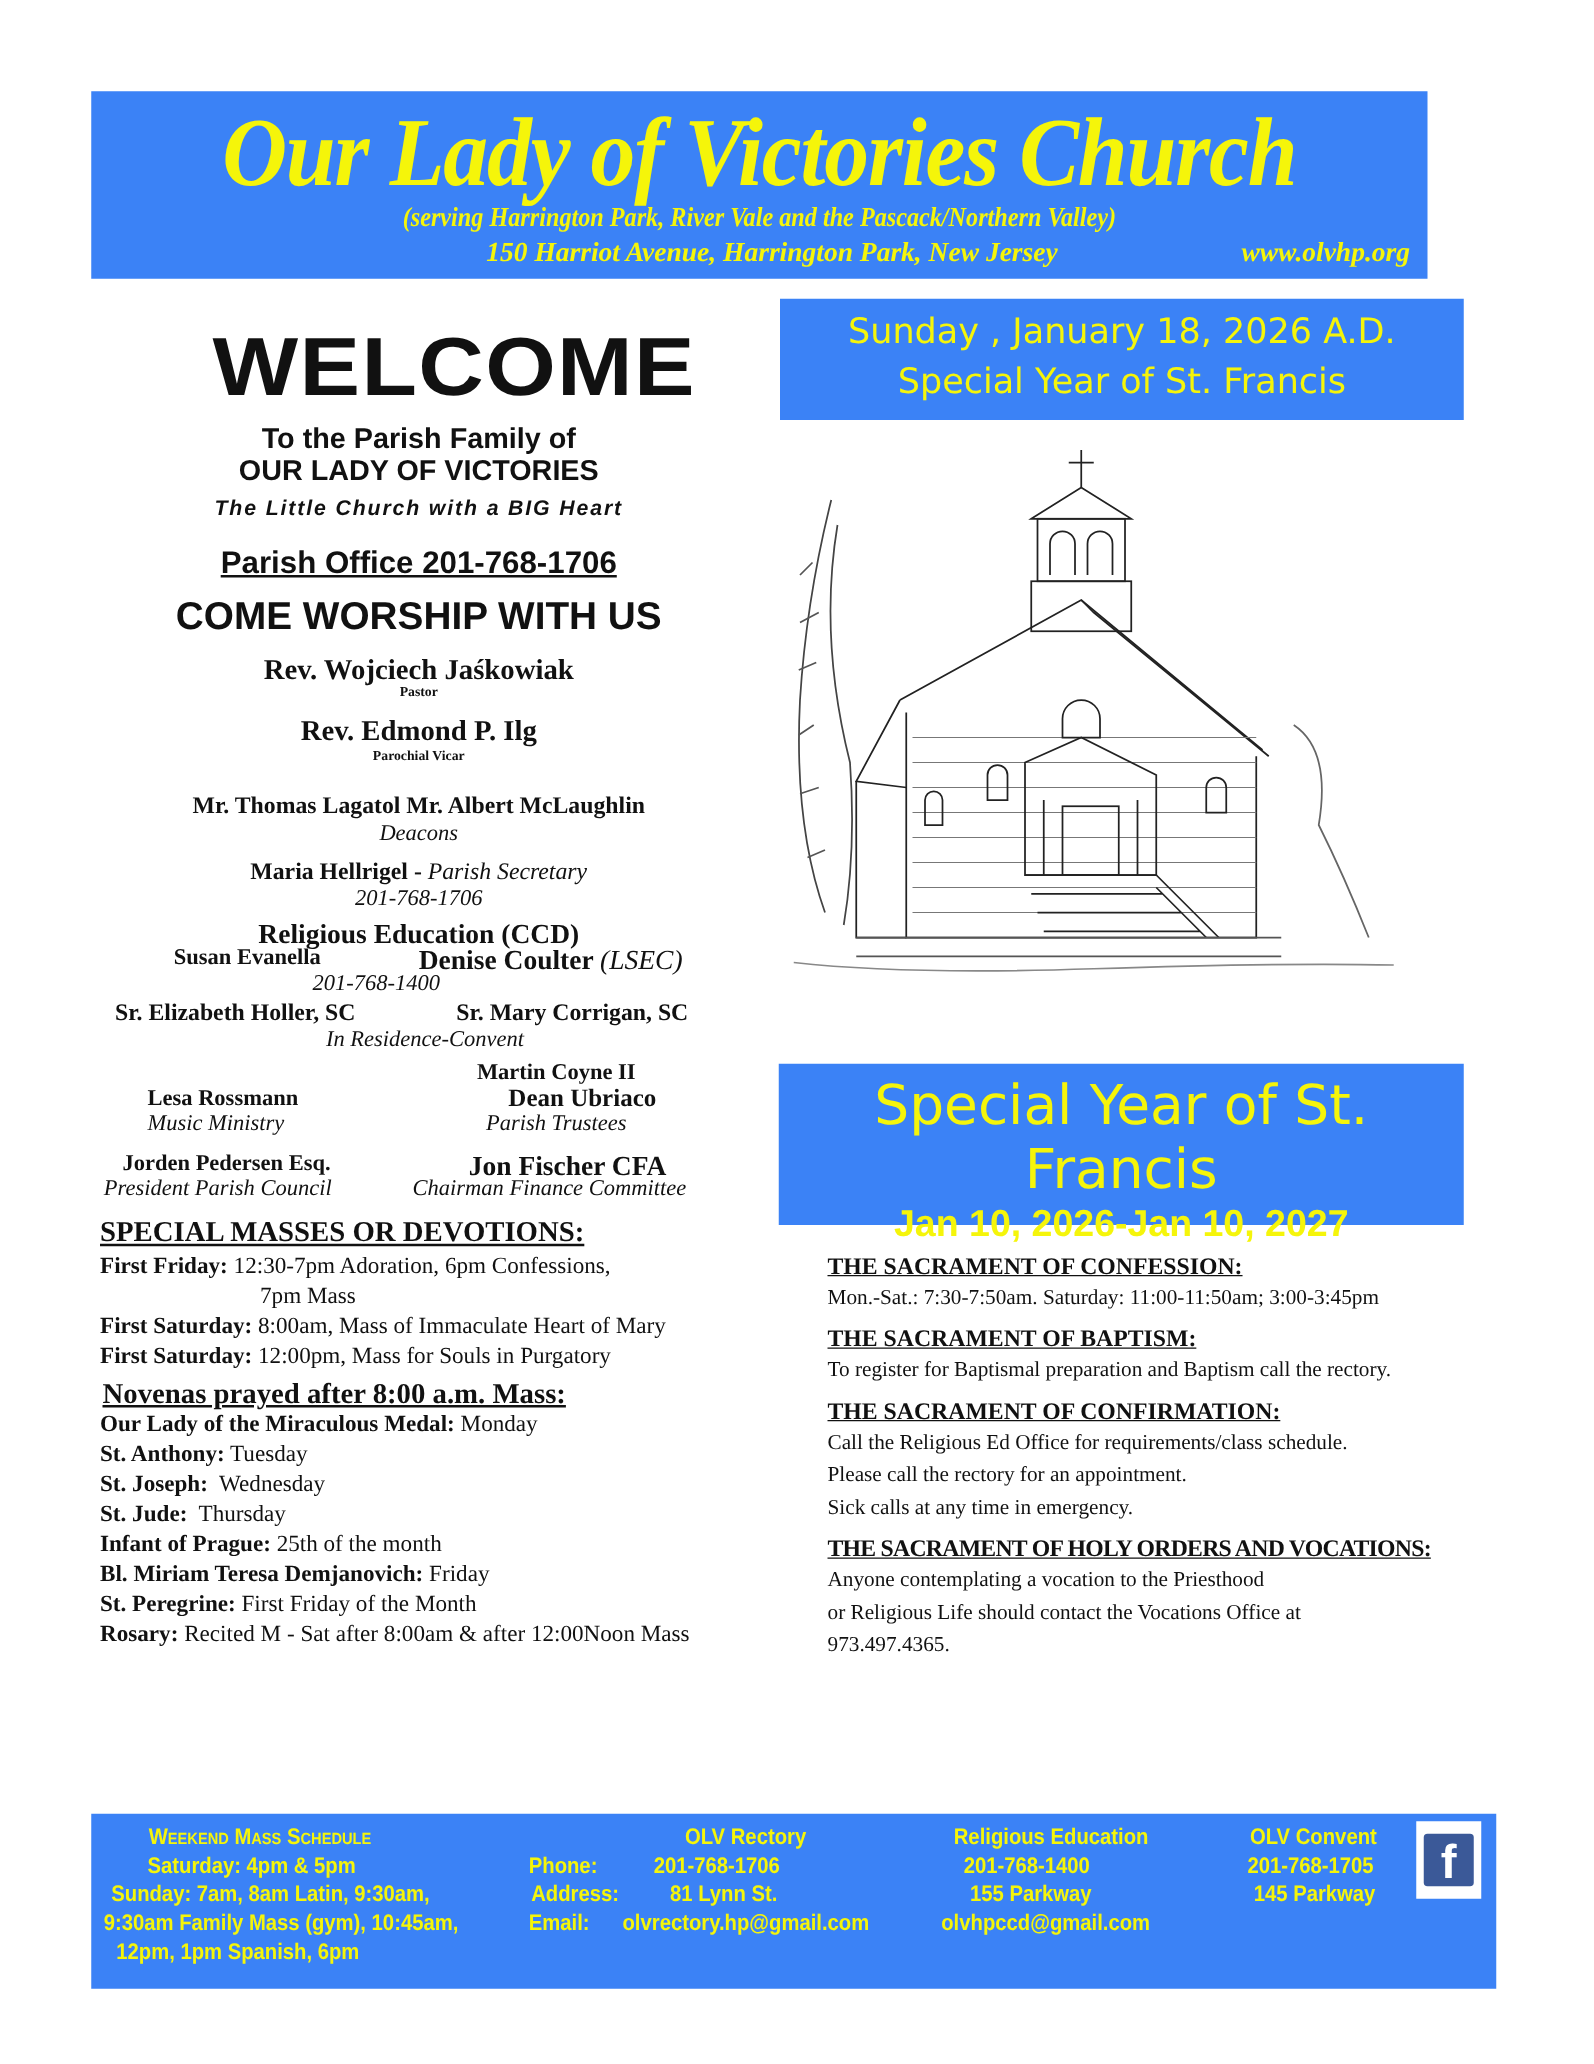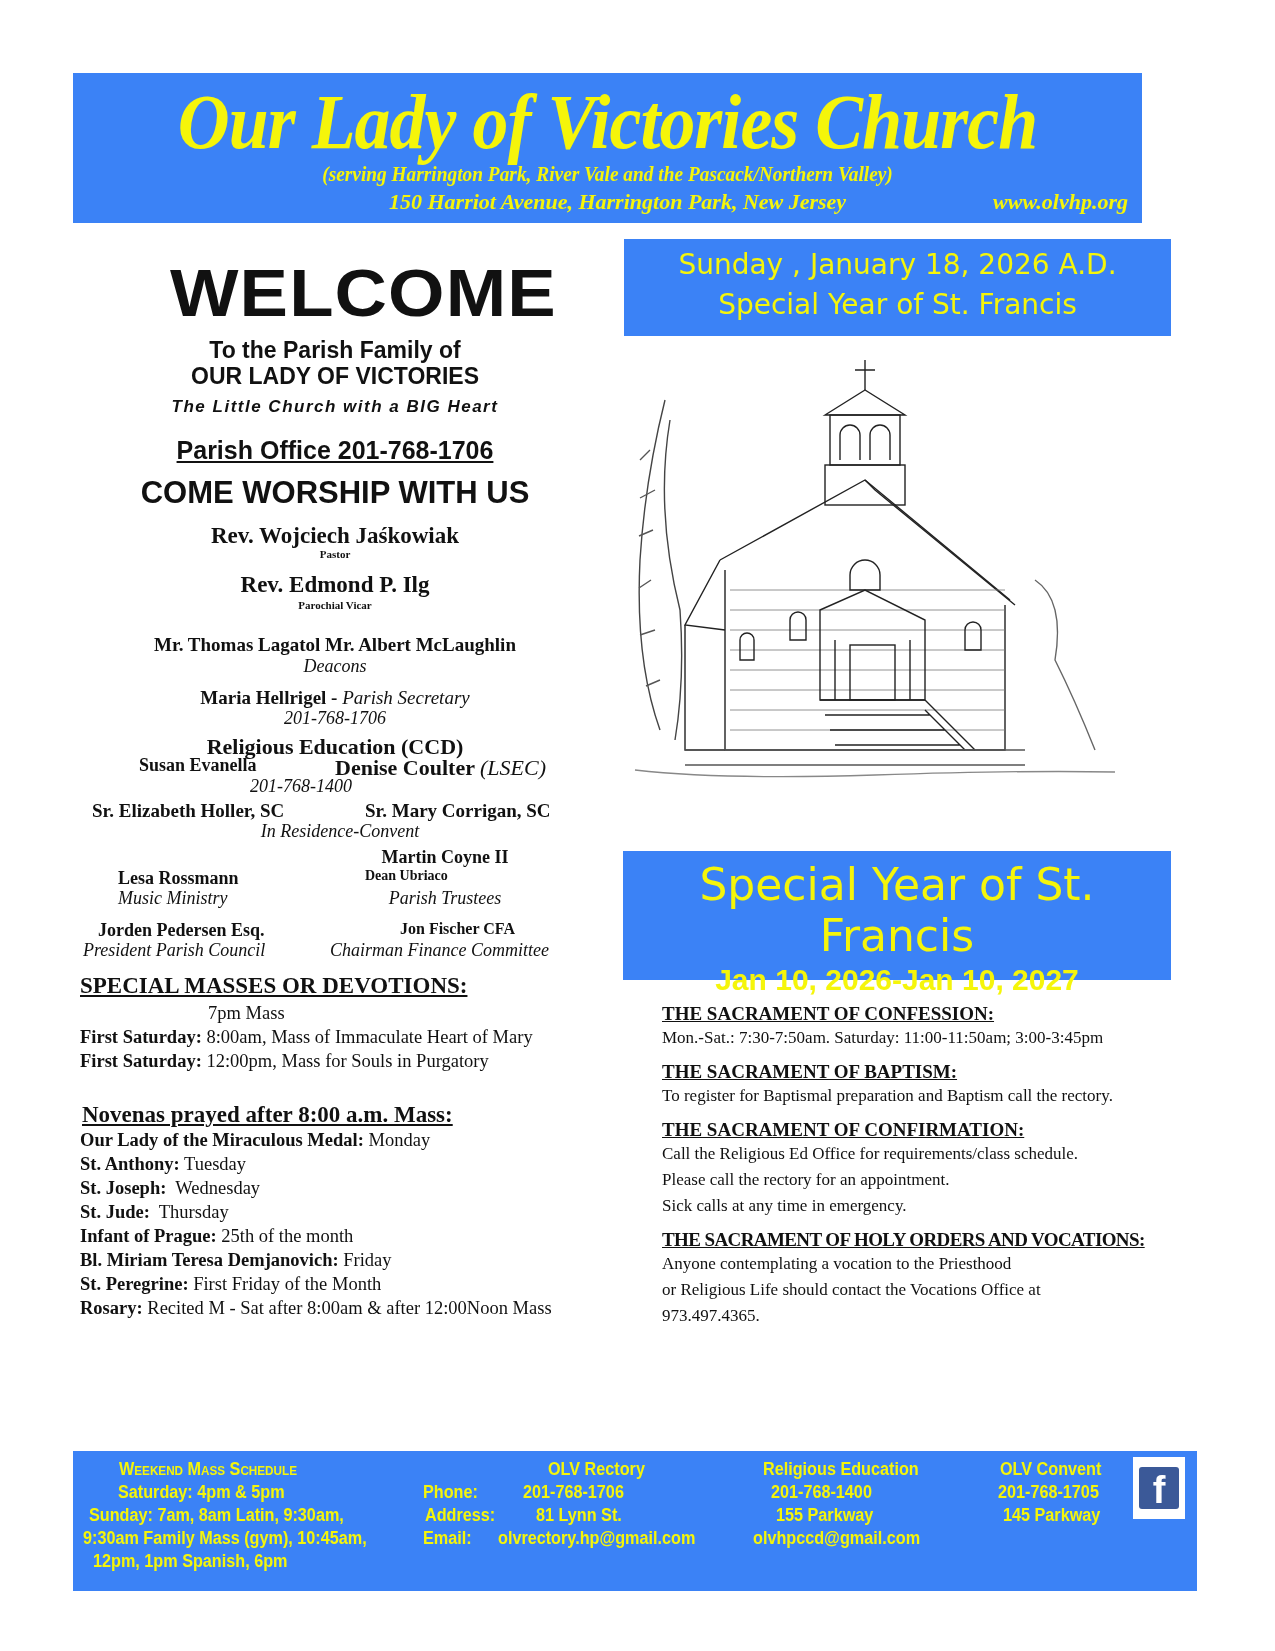--- a/index.html
+++ b/index.html
@@ -102,31 +102,32 @@
     <b>Denise Coulter </b><i>(LSEC)</i>
   </div>
   <div class="abs rl" style="left:170px;top:536px;">201-768-1400</div>
 
   <div class="abs nm" style="left:12px;top:560px;font-size:19px;">Sr. Elizabeth Holler, SC</div>
   <div class="abs nm" style="left:285px;top:560px;font-size:19px;">Sr. Mary Corrigan, SC</div>
   <div class="abs ctr rl" style="left:0;width:520px;top:581px;">In Residence-Convent</div>
 
   <div class="abs nm" style="left:285px;top:607px;font-size:18px;width:160px;text-align:center;">Martin Coyne II</div>
   <div class="abs nm" style="left:38px;top:628px;font-size:18px;">Lesa Rossmann</div>
-  <div class="abs nm" style="left:285px;top:628px;font-size:14px;width:160px;text-align:left;">Dean Ubriaco</div>
+  <div class="abs nm" style="left:285px;top:628px;font-size:20px;width:160px;text-align:right;">Dean Ubriaco</div>
   <div class="abs rl" style="left:38px;top:648px;">Music Ministry</div>
   <div class="abs rl" style="left:290px;top:648px;width:150px;text-align:center;">Parish Trustees</div>
 
   <div class="abs nm" style="left:18px;top:680px;font-size:18px;">Jorden Pedersen Esq.</div>
-  <div class="abs nm" style="left:320px;top:680px;font-size:16px;">Jon Fischer CFA</div>
+  <div class="abs nm" style="left:295px;top:680px;font-size:22px;">Jon Fischer CFA</div>
   <div class="abs rl" style="left:3px;top:700px;">President Parish Council</div>
   <div class="abs rl" style="left:250px;top:700px;">Chairman Finance Committee</div>
 
   <div class="abs sec-h" style="left:0;top:733px;">SPECIAL MASSES OR DEVOTIONS:</div>
   <div class="abs" style="left:0;top:761px;">
+    <div class="line"><b>First Friday:</b><span> 12:30-7pm Adoration, 6pm Confessions,</span></div>
     <div class="line" style="padding-left:128px;"><span>7pm Mass</span></div>
     <div class="line"><b>First Saturday:</b><span> 8:00am, Mass of Immaculate Heart of Mary</span></div>
     <div class="line"><b>First Saturday:</b><span> 12:00pm, Mass for Souls in Purgatory</span></div>
   </div>
 
   <div class="abs sec-h" style="left:2px;top:862px;">Novenas prayed after 8:00 a.m. Mass:</div>
   <div class="abs" style="left:0;top:888px;">
     <div class="line"><b>Our Lady of the Miraculous Medal:</b><span> Monday</span></div>
     <div class="line"><b>St. Anthony:</b><span> Tuesday</span></div>
     <div class="line"><b>St. Joseph:</b><span style="white-space:pre">  Wednesday</span></div>

